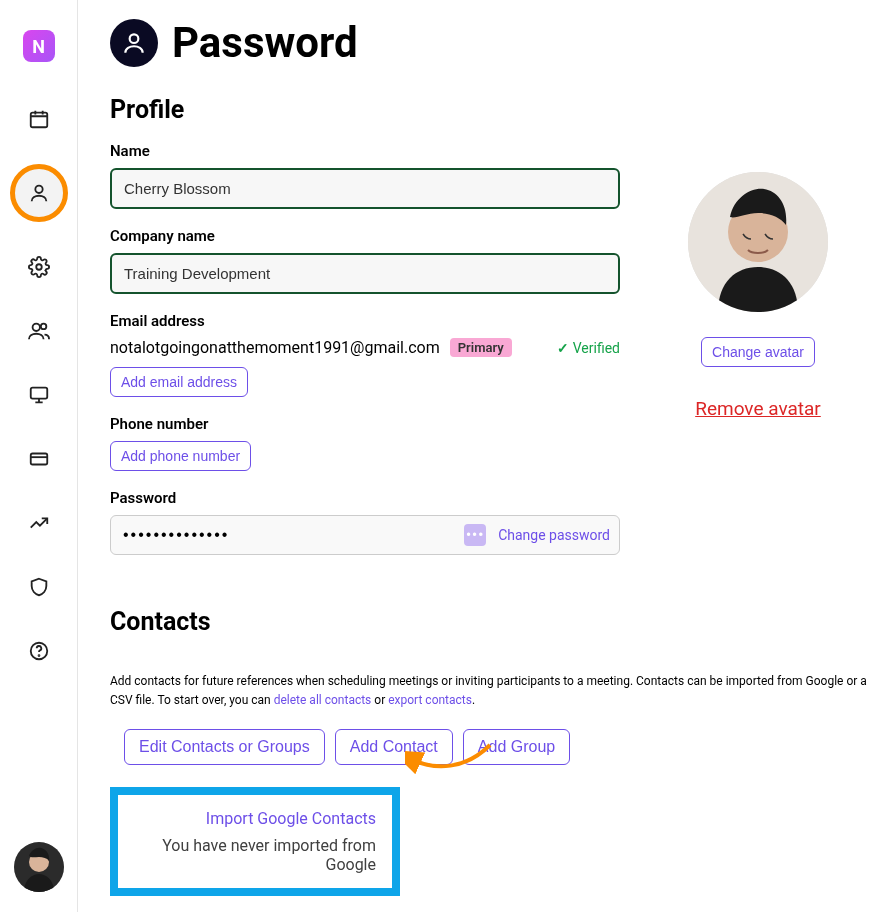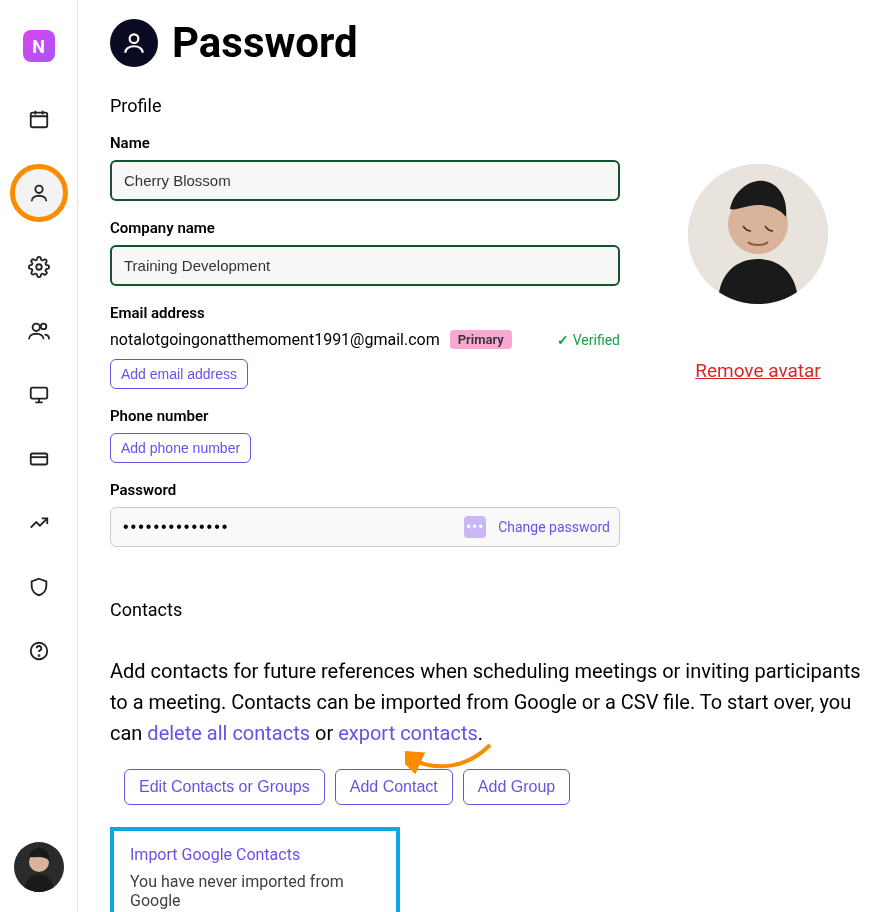--- a/index.html
+++ b/index.html
@@ -70,21 +70,21 @@
   width: 770px;
 }
 .page-header { display:flex; align-items:center; gap:14px; margin-bottom:28px; }
 .page-icon-circle {
   width:48px;height:48px;border-radius:50%;
   background:#0a0a23;
   display:flex;align-items:center;justify-content:center;
 }
 .page-icon-circle svg { stroke:#fff; width:26px; height:26px; }
 .page-title { font-size:42px; font-weight:700; }
-.section-heading { font-size:18px; font-weight:400; margin-bottom:18px; }
+.section-heading { font-size:25px; font-weight:700; margin-bottom:18px; }
 .profile-row { display:flex; gap:16px; }
 .profile-left { width: 510px; }
 .profile-right { flex:1; display:flex; flex-direction:column; align-items:center; }
 .field-label { font-size:15px; font-weight:600; margin-bottom:8px; margin-top:18px; display:block; }
 .text-input {
   width:100%;
   padding:10px 12px;
   border:2px solid #14532d;
   border-radius:6px;
   background:#f7f7f7;
@@ -129,29 +129,30 @@
 }
 .pw-dots {
   width:22px;height:22px;border-radius:4px;background:#c9b8f4;
   display:flex;align-items:center;justify-content:center;
   color:#fff;font-weight:700;font-size:14px;letter-spacing:1px;
 }
 .link-purple { color:#6d4fe8; font-size:14px; cursor:pointer; }
 .avatar-circle { width:140px; height:140px; border-radius:50%; overflow:hidden; margin-top:30px; margin-bottom:25px; background:#ddd; }
 .remove-link { color:#dc2626; font-size:19px; cursor:pointer; margin-top:30px;text-decoration:underline; }
 .contacts-section { margin-top:52px; }
-.contacts-desc { font-size:20px; line-height:1.55; margin-bottom:20px;margin-top:36px; }
+.contacts-desc { font-size:12px; line-height:1.55; margin-bottom:20px;margin-top:36px; }
 .inline-link { color:#6d4fe8; cursor:pointer; }
 .btn-row { display:flex; gap:10px; margin-bottom:22px; flex-wrap:wrap;padding-left:14px; }
 .btn-row .outline-btn { font-size:16px; padding:8px 14px; }
 .import-block {
-  border:4px solid #0ea5e9;
+  border:8px solid #0ea5e9;
   padding:14px 16px;
   width:290px;
   margin-bottom:14px;
+  text-align:right;
 }
 .import-title { color:#6d4fe8; font-size:16px; margin-bottom:8px; cursor:pointer; }
 .import-sub { color:#404040; font-size:16px; }
 .csv-block { margin-top:4px; }
 .csv-title { color:#6d4fe8; font-size:16px; margin-bottom:8px; cursor:pointer; }
 .csv-sub { font-size:16px; color:#222; }
 .arrow {
   position:absolute;
   left:405px;
   top:730px;
@@ -286,20 +287,21 @@
         <div class="avatar-circle">
           <svg viewBox="0 0 140 140" width="140" height="140">
             <rect width="140" height="140" fill="#e8e3dd"></rect>
             <path d="M30 140c0-30 18-45 40-45s40 15 40 45" fill="#1a1a1a"></path>
             <circle cx="70" cy="60" r="30" fill="#d9b49a"></circle>
             <path d="M42 45c4-20 22-30 34-28 14 2 24 16 22 36-6-8-16-12-28-12s-22 6-28 4z" fill="#1a1a1a"></path>
             <path d="M55 62c2 3 5 5 8 5M77 62c2 3 5 5 8 5" stroke="#333" stroke-width="1.5" fill="none"></path>
             <path d="M60 78c4 4 16 4 20 0" stroke="#8b5a4a" stroke-width="2" fill="none"></path>
           </svg>
         </div>
+        <button class="outline-btn">Change avatar</button>
         <span class="remove-link">Remove avatar</span>
       </div>
     </div>
   </div>
 
   <div class="contacts-section">
     <h2 class="section-heading">Contacts</h2>
     <p class="contacts-desc">
       <span>Add contacts for future references when scheduling meetings or inviting participants to a meeting. Contacts can be imported from Google or a CSV file. To start over, you can </span>
       <span class="inline-link">delete all contacts</span>

